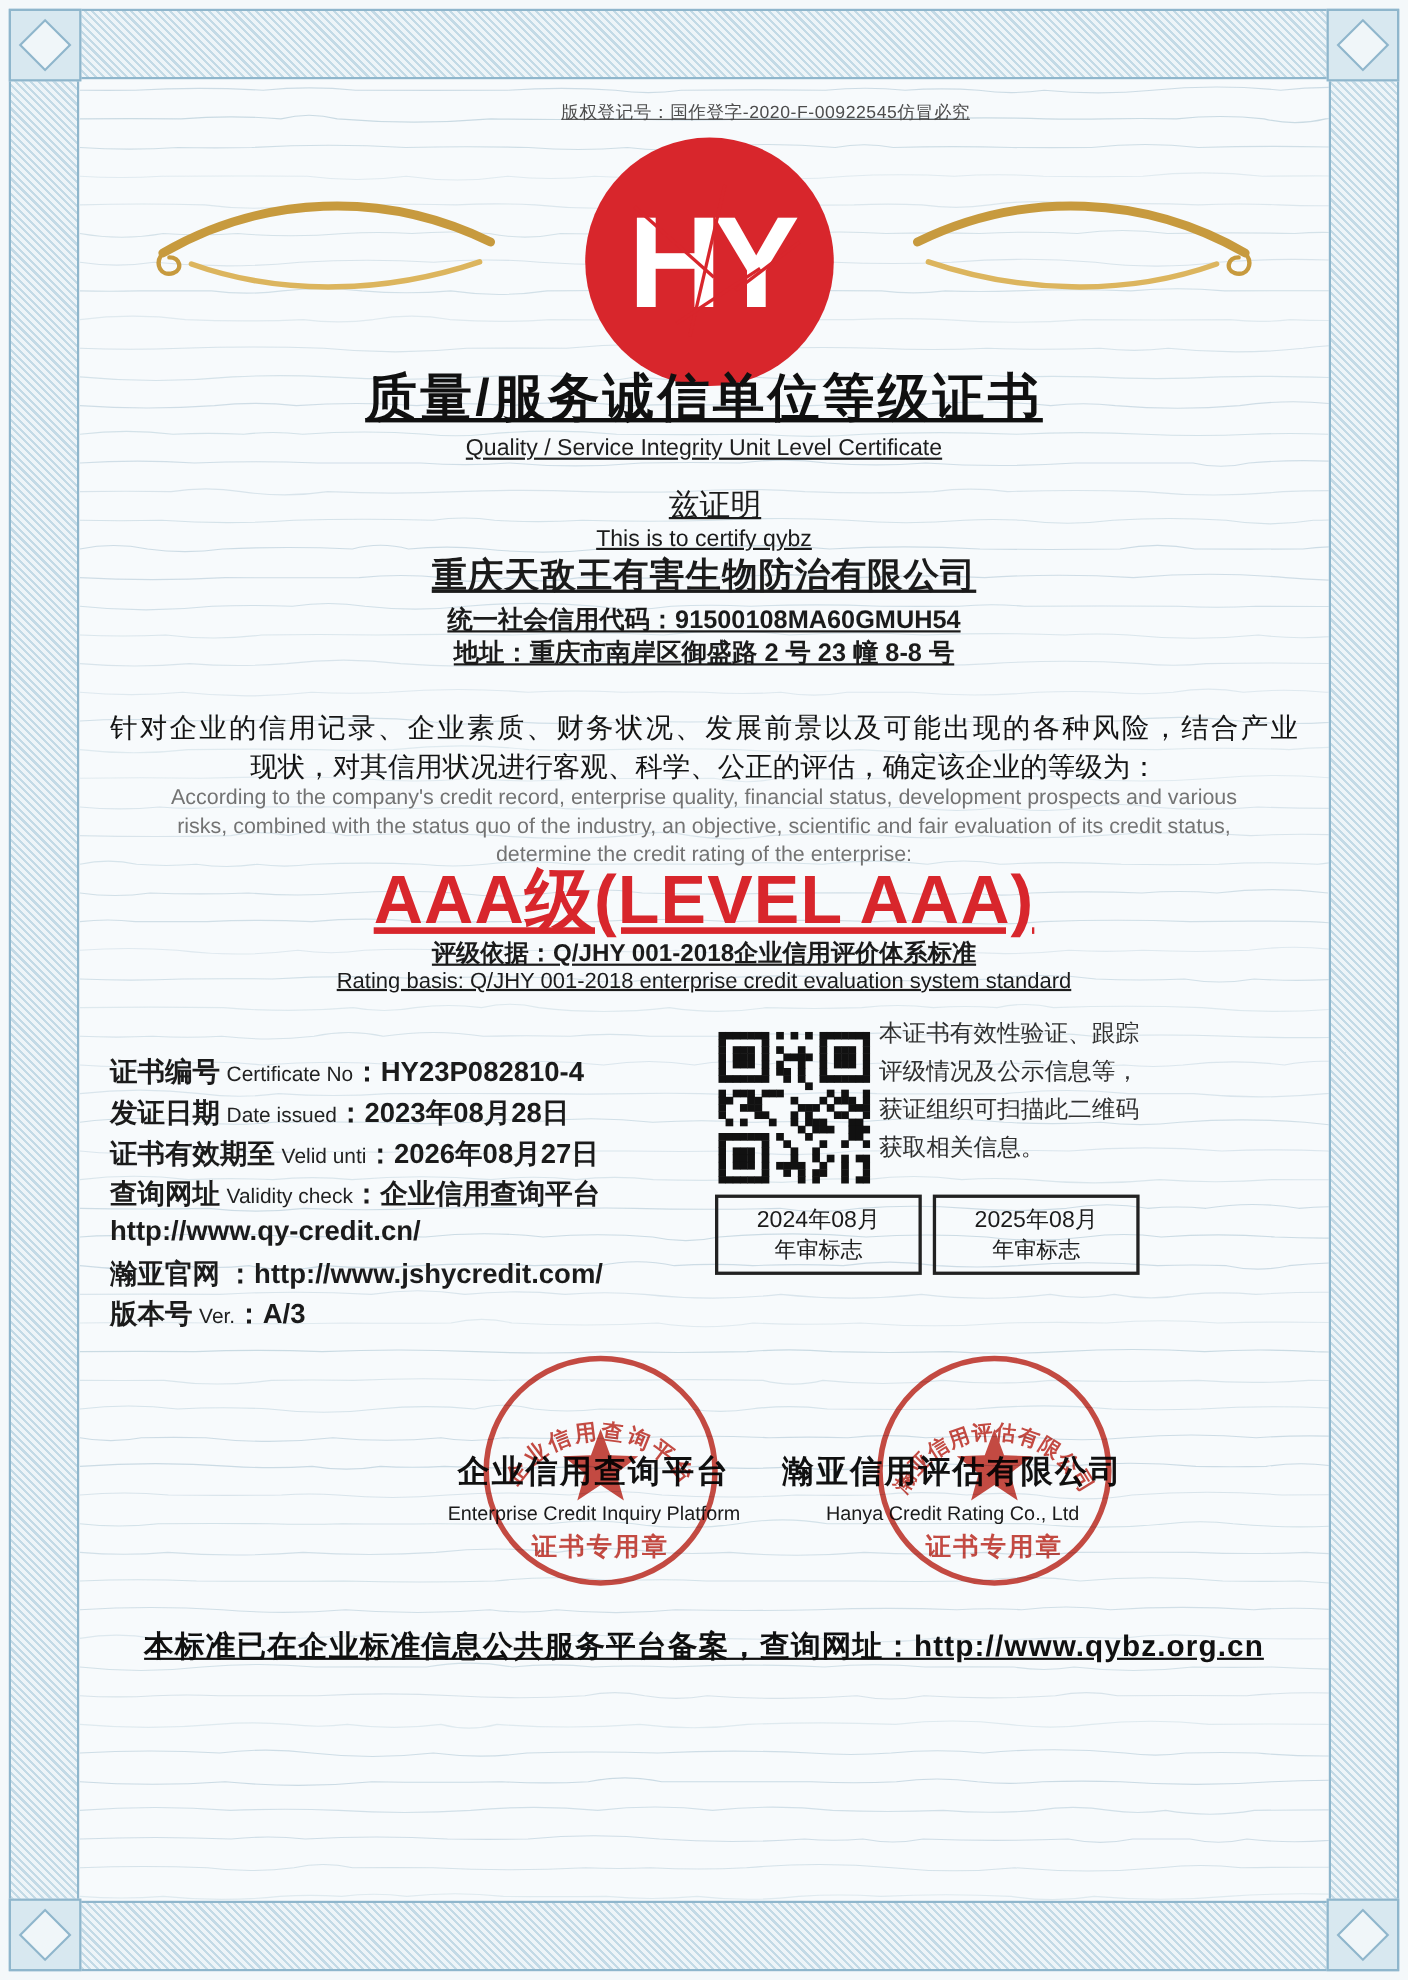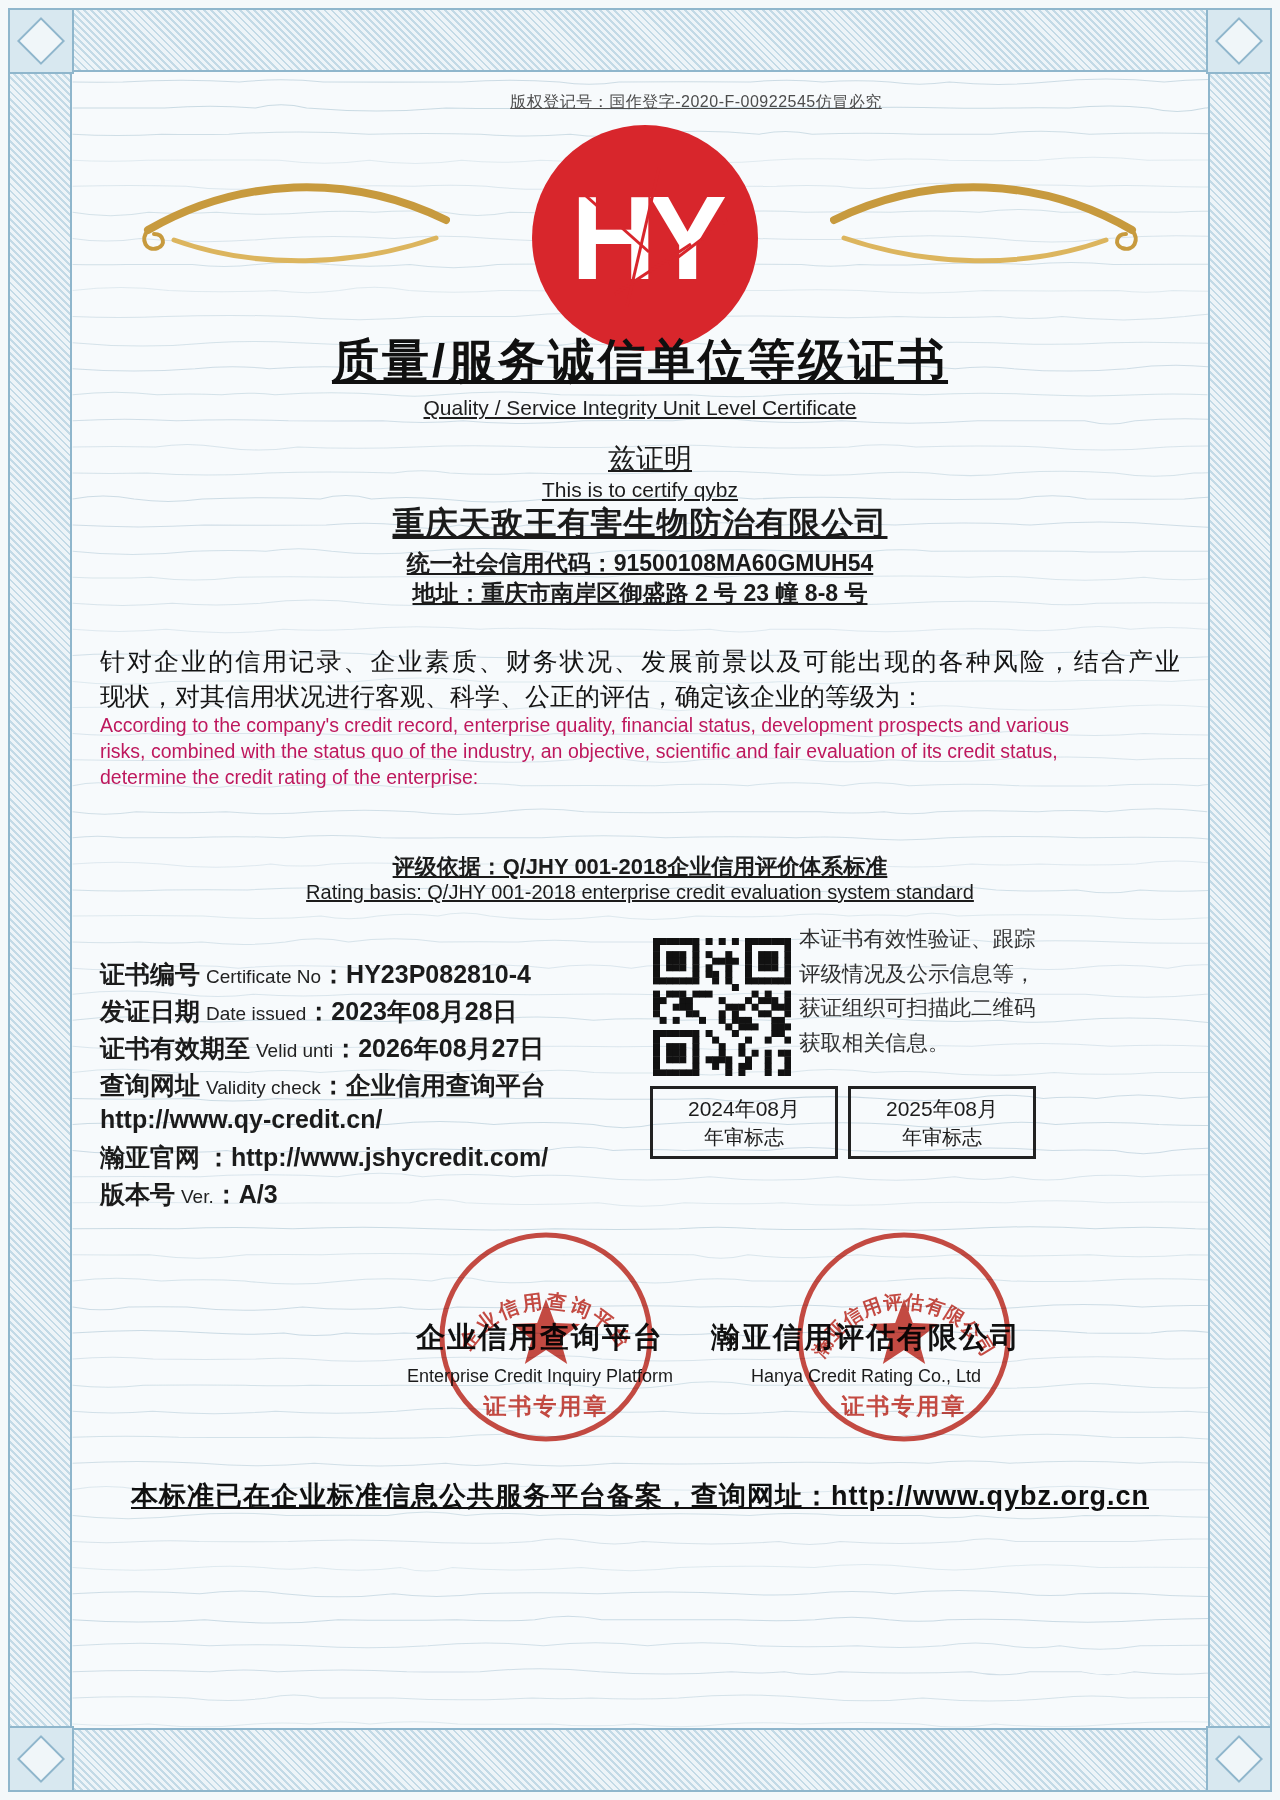--- a/index.html
+++ b/index.html
@@ -23,24 +23,24 @@
   .logo{left:531px;top:124px;width:228px;height:228px;}
   .flourish{top:168px;width:312px;height:140px;}
   .fl-l{left:138px}.fl-r{left:830px;transform:scaleX(-1);}
   .title-zh{top:330px;font-size:47px;font-weight:700;letter-spacing:3px;color:#101010;}
   .title-en{top:396px;font-size:21px;color:#1e1e1e;}
   .certify-zh{top:440px;font-size:28px;font-weight:500;margin-left:20px;}
   .certify-en{top:478px;font-size:21px;}
   .company{top:502px;font-size:32px;font-weight:800;letter-spacing:1px;}
   .ccode{top:548px;font-size:23px;font-weight:600;}
   .addr{top:578px;font-size:23px;font-weight:600;}
-  .pzh{left:100px;right:100px;font-size:25px;font-weight:500;color:#141414;}
+  .pzh{left:100px;right:100px;font-size:25px;font-weight:500;color:#141414;text-align:center;}
   .pzh1{top:645px;text-align:justify;text-align-last:justify;}
   .pzh2{top:680px;}
-  .pen{left:100px;right:100px;font-size:19.5px;color:#be185d;}
+  .pen{left:100px;right:100px;font-size:19.5px;color:#737373;text-align:center;}
   .pen1{top:714px}.pen2{top:740px}.pen3{top:766px}
   .level{top:776px;font-size:62px;font-weight:800;color:#d8262c;letter-spacing:1px;}
   .basis-zh{top:852px;font-size:22px;font-weight:600;}
   .basis-en{top:881px;font-size:20px;}
   .dline{left:100px;width:540px;white-space:nowrap;}
   .dline .zh{font-size:25px;font-weight:600;margin-right:6px;}
   .dline .en{font-size:19px;font-weight:400;color:#222;}
   .dline .val{font-size:25px;font-weight:600;}
   .qr{left:653px;top:938px;width:138px;height:138px;}
   .qrnote{left:799px;top:922px;width:252px;font-size:21.5px;line-height:34.5px;font-weight:500;color:#303030;}
@@ -169,20 +169,21 @@
   <div class="abs ctr company">重庆天敌王有害生物防治有限公司</div>
   <div class="abs ctr ccode">统一社会信用代码：91500108MA60GMUH54</div>
   <div class="abs ctr addr">地址：重庆市南岸区御盛路 2 号 23 幢 8-8 号</div>
 
   <div class="abs pzh pzh1">针对企业的信用记录、企业素质、财务状况、发展前景以及可能出现的各种风险，结合产业</div>
   <div class="abs pzh pzh2">现状，对其信用状况进行客观、科学、公正的评估，确定该企业的等级为：</div>
   <div class="abs pen pen1">According to the company's credit record, enterprise quality, financial status, development prospects and various</div>
   <div class="abs pen pen2">risks, combined with the status quo of the industry, an objective, scientific and fair evaluation of its credit status,</div>
   <div class="abs pen pen3">determine the credit rating of the enterprise:</div>
 
+  <div class="abs ctr level">AAA级(LEVEL AAA)</div>
   <div class="abs ctr basis-zh">评级依据：Q/JHY 001-2018企业信用评价体系标准</div>
   <div class="abs ctr basis-en">Rating basis: Q/JHY 001-2018 enterprise credit evaluation system standard</div>
 
   <div class="abs dline" style="top:958px">
     <span class="zh">证书编号</span><span class="en">Certificate No</span><span class="val">：HY23P082810-4</span>
   </div>
   <div class="abs dline" style="top:995px">
     <span class="zh">发证日期</span><span class="en">Date issued</span><span class="val">：2023年08月28日</span>
   </div>
   <div class="abs dline" style="top:1032px">

